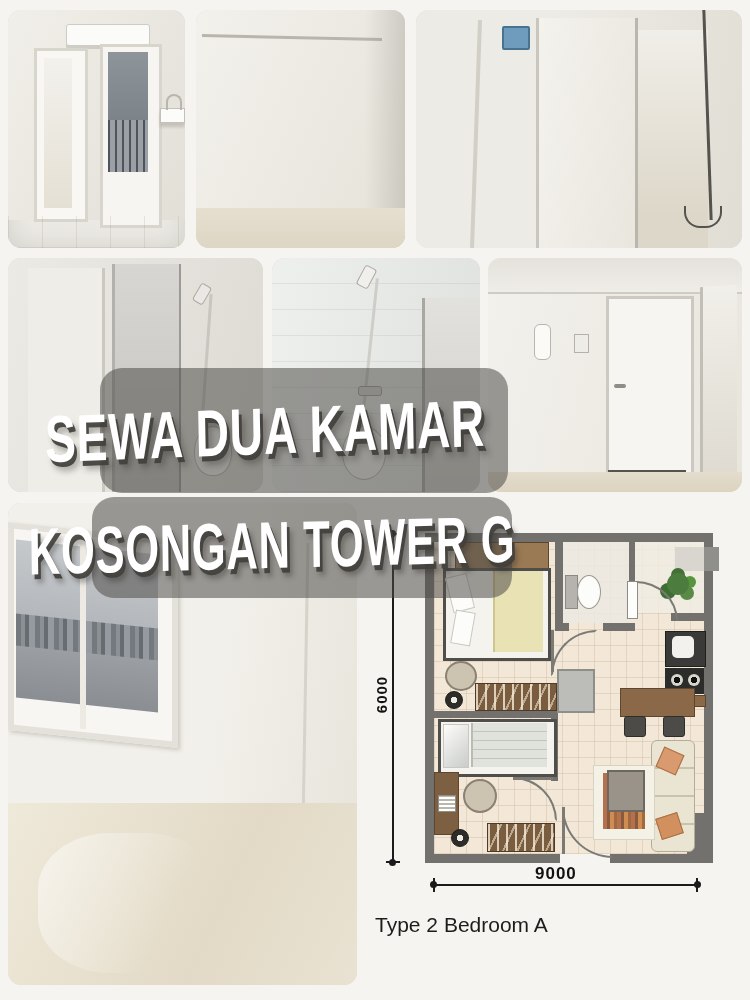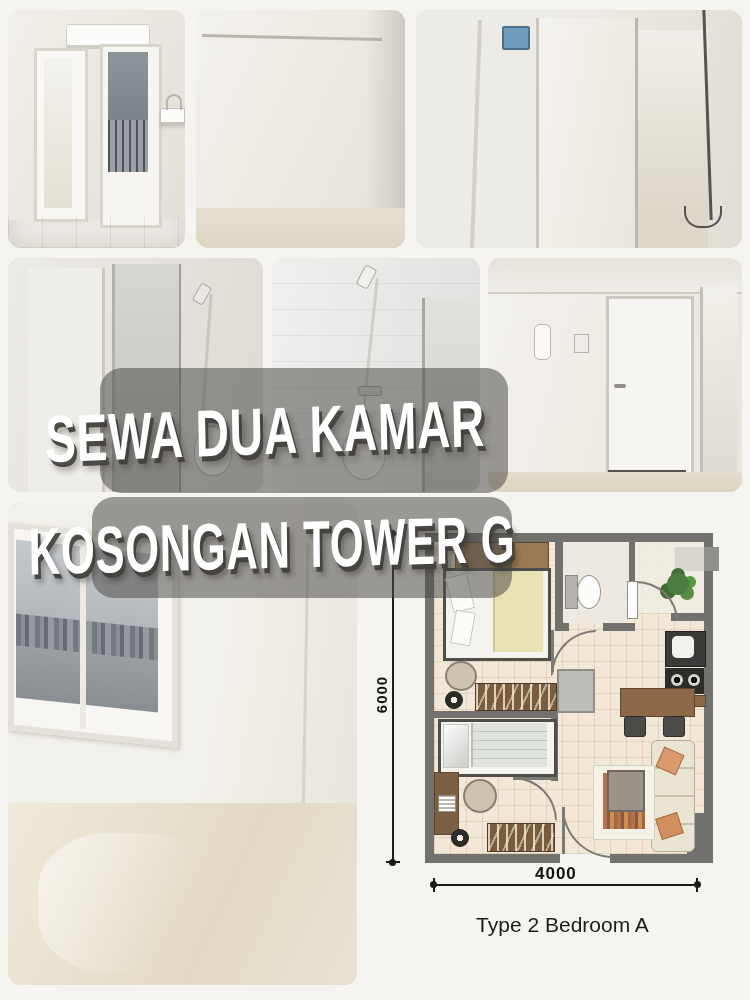--- a/index.html
+++ b/index.html
@@ -55,21 +55,21 @@
   .bedframe{border:3px solid #4f4e4a;background:#f5f3ee;}
   .pillow{background:#fcfcfa;border:1px solid #c9c7c0;}
   .blanket{background:#e9e2b4;border-left:2px solid #cfc68f;}
   .arc{border:2px solid #7b7a75;background:transparent;}
   .doorleaf{background:#7b7a75;}
   .chairblob{border-radius:50%;background:#cdc3b1;border:2px solid #8a8174;}
   .dchair{background:#4c4b48;border-radius:3px;border:1px solid #2e2d2b;}
   .dim, .dim *{position:absolute;background:#1b1b1b;}
   .dimlabel{position:absolute;background:none;color:#111;font-weight:bold;}
   .dot{width:7px;height:7px;border-radius:50%;}
-  .caption{position:absolute;left:0;width:100%;text-align:center;color:#1c1c1c;}
+  .caption{position:absolute;left:0;width:100%;color:#1c1c1c;}
 </style>
 </head>
 <body>
 
 <div class="abs" style="left:0;top:0;width:750px;height:1000px;">
 
   <div class="photo" style="left:8px;top:10px;width:177px;height:238px;">
     <div class="wallshade" style="height:210px;"></div>
     <div style="left:58px;top:14px;width:82px;height:20px;background:#fbfbf9;border:1px solid #cfccc4;border-radius:3px;box-shadow:0 3px 0 rgba(120,118,110,.25);"></div>
     <div class="doorframe" style="left:26px;top:38px;width:48px;height:168px;background:#f8f7f3;"></div>
@@ -222,21 +222,21 @@
       <div class="dot" style="left:-3px;bottom:-3px;"></div>
     </div>
     <div class="dimlabel" style="left:-12px;top:163px;font-size:15px;letter-spacing:1px;transform:rotate(-90deg);">6000</div>
 
     <div class="dim" style="left:58px;top:361px;width:265px;height:2px;">
       <div style="left:0;top:-6px;width:2px;height:14px;"></div>
       <div style="right:0;top:-6px;width:2px;height:14px;"></div>
       <div class="dot" style="left:-3px;top:-3px;"></div>
       <div class="dot" style="right:-3px;top:-3px;"></div>
     </div>
-    <div class="dimlabel" style="left:160px;top:341px;font-size:17px;letter-spacing:1px;">4000</div>
+    <div class="dimlabel" style="left:160px;top:341px;font-size:17px;letter-spacing:1px;">9000</div>
 
     <div class="caption" style="top:390px;font-size:21px;">Type 2 Bedroom A</div>
   </div>
 
   <div class="overlaybar" style="left:100px;top:368px;width:408px;height:125px;"></div>
   <div class="overlaybar" style="left:92px;top:497px;width:420px;height:101px;"></div>
   <div class="titleline" style="left:265px;top:398px;transform:translateX(-50%) scaleX(0.70) rotate(-1.5deg);">SEWA DUA KAMAR</div>
   <div class="titleline" style="left:272px;top:512px;transform:translateX(-50%) scaleX(0.66) rotate(-1deg);">KOSONGAN TOWER G</div>
 
 </div>

